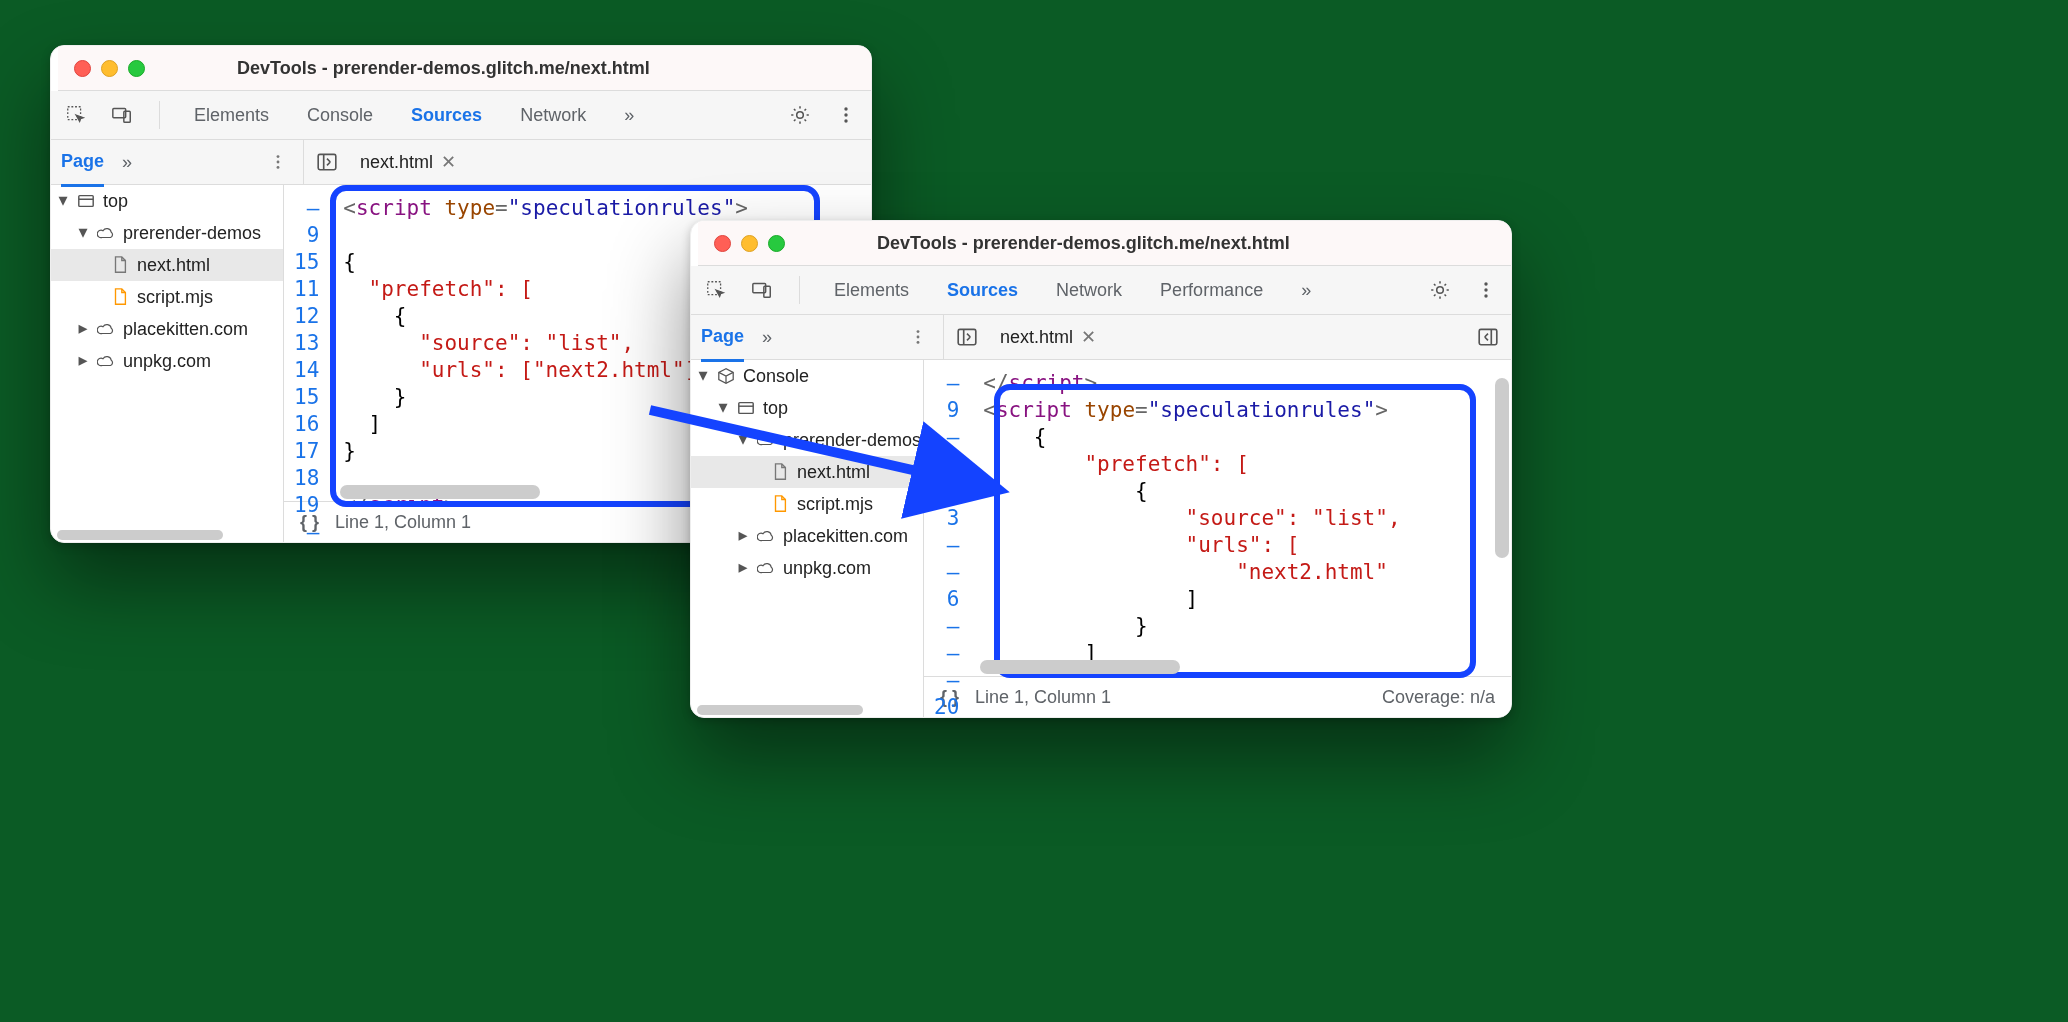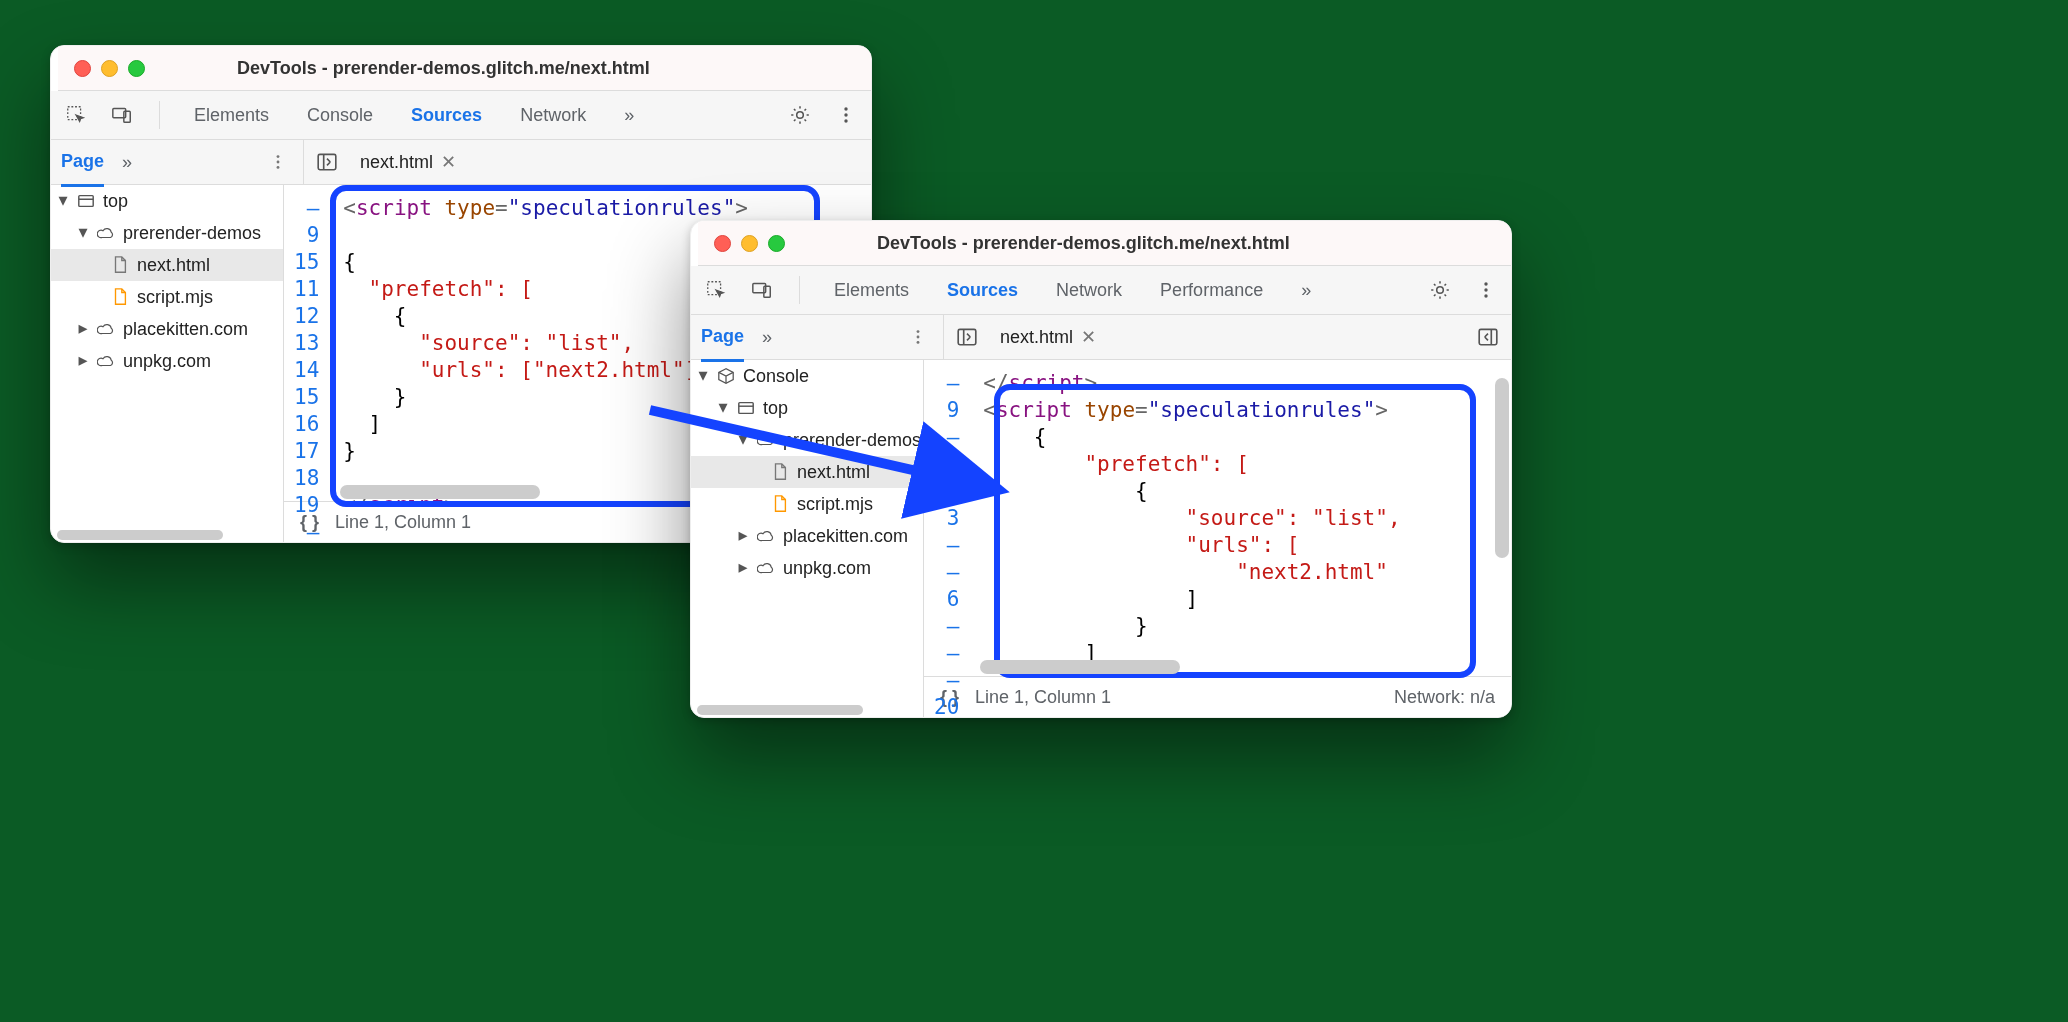--- a/index.html
+++ b/index.html
@@ -465,21 +465,21 @@
 <span class="t-jpun">        ]</span>
 <span class="t-jpun">    }&lt;/</span><span class="t-tag">script</span><span class="t-pun">&gt;</span>
 </div>
         <div class="hlbox" style="left:70px;top:24px;width:470px;height:282px;"></div>
         <div class="hscroll"></div>
         <div class="vscroll" style="right:2px;top:18px;height:180px"></div>
       </div>
       <div class="footer">
         <span class="pretty">{ }</span>
         <span>Line 1, Column 1</span>
-        <span class="right">Network: n/a</span>
+        <span class="right">Coverage: n/a</span>
       </div>
     </div>
   </div>
 </div>
 
 <div class="arrow" style="left:640px;top:390px;width:400px;height:120px;">
   <svg width="400" height="140">
     <defs>
         <marker id="ah" markerWidth="12" markerHeight="12" refX="9" refY="5" orient="auto">
           <path d="M0 0 L10 5 L0 10 z" fill="#1443ff"></path>

